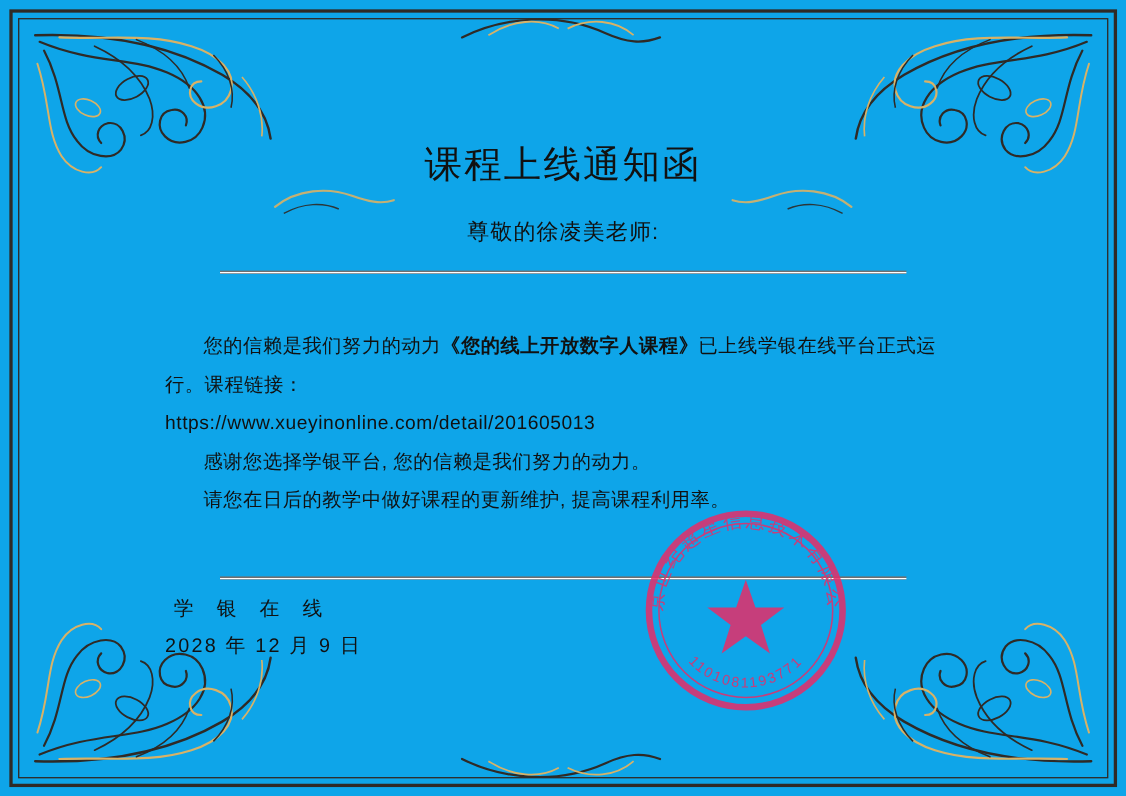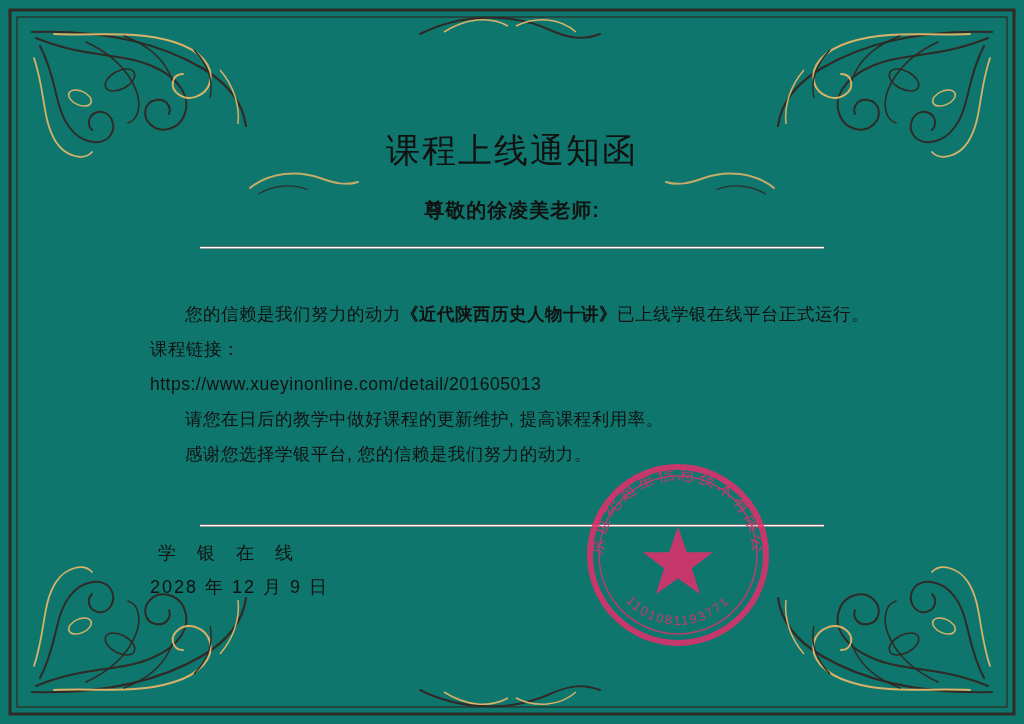--- a/index.html
+++ b/index.html
@@ -12,21 +12,21 @@
     height: 724px;
     font-family: "Liberation Sans", "DejaVu Sans", sans-serif;
     color: #1a1a1a;
     overflow: hidden;
   }
 
   .certificate {
     position: relative;
     width: 1024px;
     height: 724px;
-    background: #0f766e;
+    background: #0ea5e9;
     box-sizing: border-box;
   }
 
   
   .border-svg {
     position: absolute;
     inset: 0;
     width: 1024px;
     height: 724px;
     pointer-events: none;
@@ -47,21 +47,21 @@
     letter-spacing: 2px;
     color: #111;
     font-weight: 400;
     margin: 0;
     line-height: 1.2;
   }
 
   .salutation {
     text-align: center;
     font-size: 20px;
-    font-weight: bold;
+    font-weight: normal;
     color: #111;
     margin-top: 26px;
     letter-spacing: 1px;
   }
 
   .rule {
     margin: 22px auto 0 auto;
     width: 624px;
     height: 3px;
     background: linear-gradient(to bottom, #6f6f6f 0 1px, #ffffff 1px 2px, #9a9a9a 2px 3px);
@@ -198,24 +198,24 @@
 
   <div class="content">
 
     <h1 class="doc-title">课程上线通知函</h1>
 
     <div class="salutation">尊敬的徐凌美老师:</div>
 
     <div class="rule"></div>
 
     <div class="body-text">
-      <p class="para indent"><span>您的信赖是我们努力的动力</span><span class="course-name">《近代陕西历史人物十讲》</span><span>已上线学银在线平台正式运行。课程链接：</span></p>
+      <p class="para indent"><span>您的信赖是我们努力的动力</span><span class="course-name">《您的线上开放数字人课程》</span><span>已上线学银在线平台正式运行。课程链接：</span></p>
       <p class="link-line">https://www.xueyinonline.com/detail/201605013</p>
+      <p class="para indent">感谢您选择学银平台, 您的信赖是我们努力的动力。</p>
       <p class="para indent">请您在日后的教学中做好课程的更新维护, 提高课程利用率。</p>
-      <p class="para indent">感谢您选择学银平台, 您的信赖是我们努力的动力。</p>
     </div>
 
     <div class="rule-bottom"></div>
 
     <div class="signature">
       <div class="sign-org">学 银 在 线</div>
       <div class="sign-date">2028 年 12 月 9 日</div>
     </div>
   </div>
 

